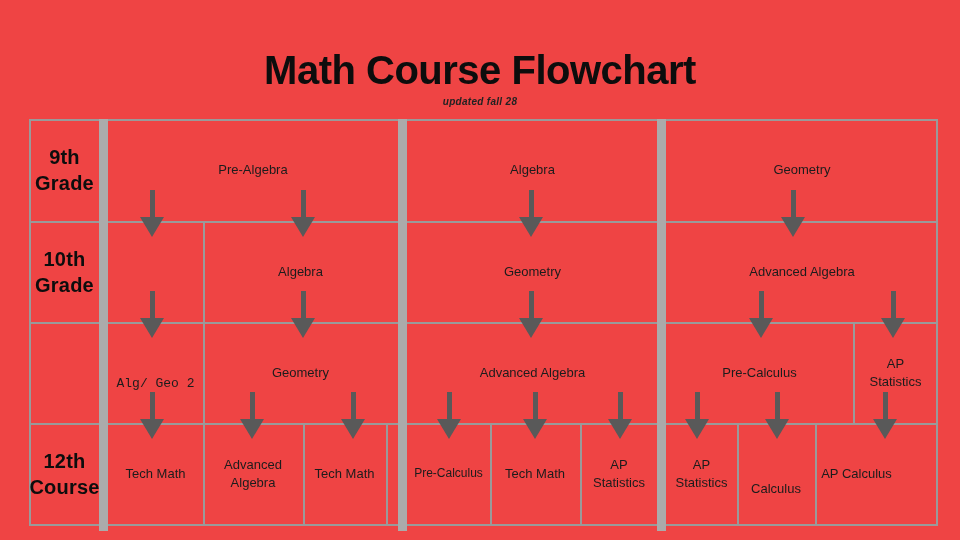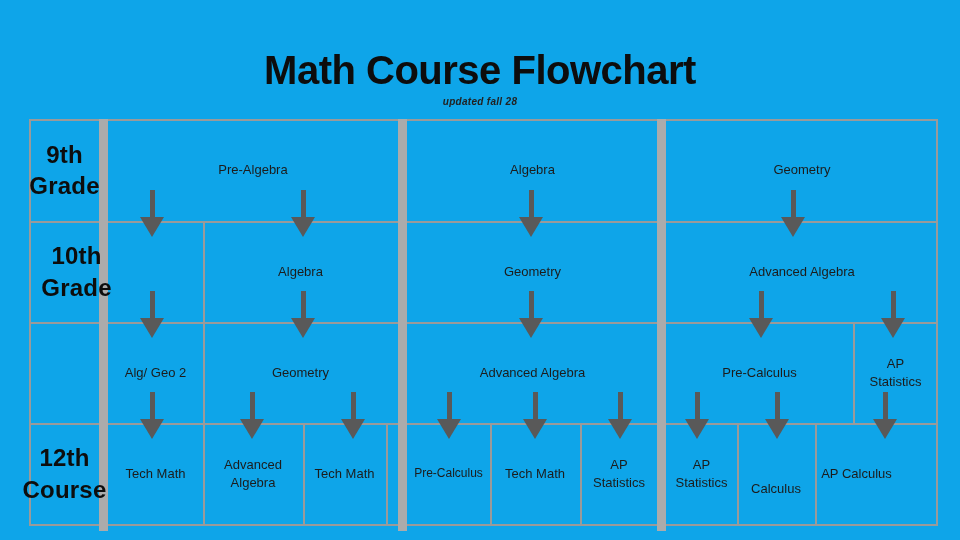--- a/index.html
+++ b/index.html
@@ -1,16 +1,16 @@
 <!DOCTYPE html>
 <html style="--grid: #9a9a9a; --bar: #ababab; --arrow: #595959; --text: #111111;"><head>
 <meta charset="utf-8">
 <style>
   html,body{margin:0;padding:0;background:#fff;}
-  .page{position:relative;width:960px;height:540px;background:#0ea5e9;overflow:hidden;
+  .page{position:relative;width:960px;height:540px;background:#ef4444;overflow:hidden;
         font-family:"Liberation Sans",sans-serif;color:#111;}
   .title{position:absolute;left:0;top:50px;width:960px;text-align:center;
          font-size:40px;font-weight:800;letter-spacing:-0.5px;color:#0d0d0d;line-height:1;}
   .subtitle{position:absolute;left:0;top:96px;width:960px;text-align:center;
             font-size:10px;font-style:italic;font-weight:600;letter-spacing:0.3px;color:#222;}
   
   .hline{position:absolute;left:29px;width:909px;height:2px;background:var(--grid,#9a9a9a);z-index:1;}
   .h1{top:119px}.h2{top:221px}.h3{top:322px}.h4{top:423px}.h5{top:524px}
   .vline{position:absolute;width:2px;background:var(--grid,#9a9a9a);z-index:1;}
   .v-left{left:29px;top:119px;height:407px;}
@@ -22,29 +22,29 @@
   .v580{left:580px;top:423px;height:101px;}
   .v853{left:853px;top:322px;height:101px;}
   .v737{left:737px;top:423px;height:101px;}
   .v815{left:815px;top:423px;height:101px;}
   
   .bar{position:absolute;top:119px;width:9px;height:412px;background:var(--bar,#ababab);z-index:2;}
   .bar1{left:99px}.bar2{left:398px}.bar3{left:657px}
   
   .cell{position:absolute;display:flex;align-items:center;justify-content:center;
         text-align:center;font-size:13px;line-height:1.35;color:#1c1c1c;z-index:3;padding:0 4px;box-sizing:border-box;}
-  .grade{font-weight:700;font-size:24px;line-height:1.3;color:#0d0d0d;letter-spacing:0.2px;}
+  .grade{font-weight:700;font-size:20px;line-height:1.3;color:#0d0d0d;letter-spacing:0.2px;}
   .g9{left:30px;top:119px;width:69px;height:102px;}
-  .g10{left:42px;top:221px;width:69px;height:101px;}
+  .g10{left:30px;top:221px;width:69px;height:101px;}
   .g11{left:30px;top:322px;width:69px;height:101px;}
   .g12{left:30px;top:423px;width:69px;height:101px;}
   .t1r9{left:108px;top:119px;width:290px;height:102px;}
   .t1r10a{left:108px;top:221px;width:95px;height:101px;}
   .t1r10b{left:203px;top:221px;width:195px;height:101px;}
-  .t1r11a{left:108px;top:322px;width:95px;height:101px;}
+  .t1r11a{left:108px;top:333px;width:95px;height:101px;font-family:Liberation Mono, monospace;}
   .t1r11b{left:203px;top:322px;width:195px;height:101px;}
   .t1r12a{left:108px;top:423px;width:95px;height:101px;}
   .t1r12b{left:203px;top:423px;width:100px;height:101px;padding:0 14px;}
   .t1r12c{left:303px;top:423px;width:83px;height:101px;}
   .t2r9{left:407px;top:119px;width:251px;height:102px;}
   .t2r10{left:407px;top:221px;width:251px;height:101px;}
   .t2r11{left:407px;top:322px;width:251px;height:101px;}
   .t2r12a{left:407px;top:423px;width:83px;height:101px;font-size:12px;}
   .t2r12b{left:490px;top:423px;width:90px;height:101px;}
   .t2r12c{left:580px;top:423px;width:78px;height:101px;padding:0 10px;}

